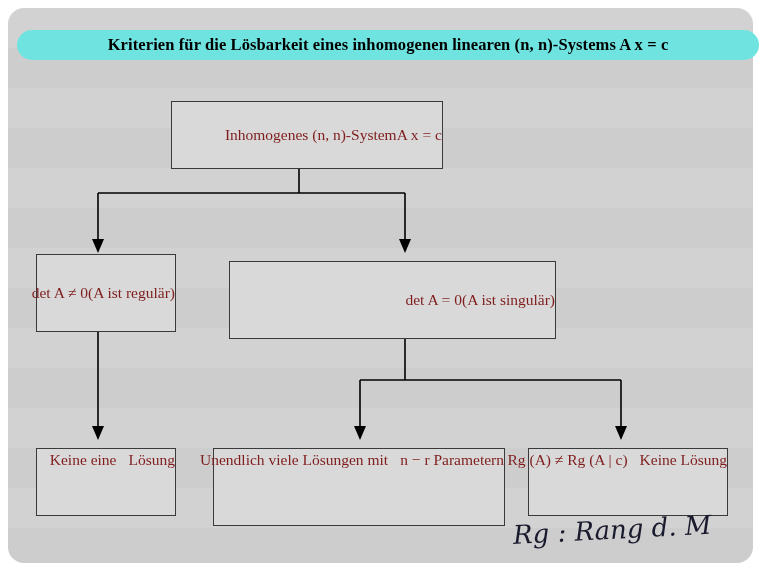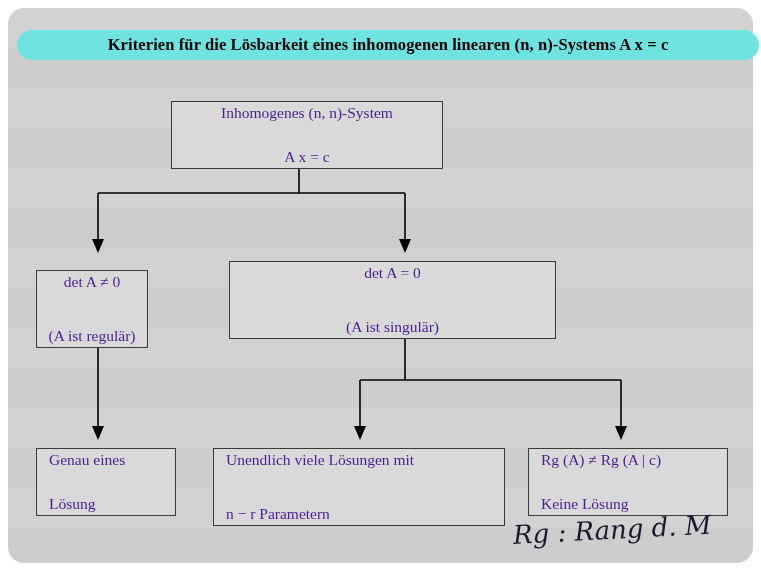--- a/index.html
+++ b/index.html
@@ -63,40 +63,40 @@
     letter-spacing: 0.1px;
     white-space: nowrap;
   }
 
   .box {
     position: absolute;
     background: #d9d9d9;
     border: 1px solid #3a3a3a;
     box-sizing: border-box;
     display: flex;
-    flex-direction: column;
+    flex-direction: row;
     align-items: center;
-    justify-content: space-between;
-    color: #4c1d95;
+    justify-content: flex-end;
+    color: #7f1d1d;
   }
   .box.left-align {
     align-items: flex-start;
   }
   .box .line {
     font-size: 15.5px;
     line-height: 1.45;
     white-space: nowrap;
   }
   .box.left-align .line {
     padding-left: 12px;
   }
 
   
   #box-root   { left: 163px; top: 93px;  width: 272px; height: 68px; }
-  #box-reg    { left: 28px;  top: 262px; width: 112px; height: 78px; }
+  #box-reg    { left: 28px;  top: 246px; width: 140px; height: 78px; }
   #box-sing   { left: 221px; top: 253px; width: 327px; height: 78px; }
   #box-unique { left: 28px;  top: 440px; width: 140px; height: 68px; }
   #box-inf    { left: 205px; top: 440px; width: 292px; height: 78px; }
   #box-none   { left: 520px; top: 440px; width: 200px; height: 68px; }
 
   svg.connectors {
     position: absolute;
     left: 0;
     top: 0;
     width: 745px;
@@ -164,21 +164,21 @@
       <div class="line">det A  ≠  0</div>
       <div class="line">(A  ist regulär)</div>
     </div>
 
     <div class="box" id="box-sing">
       <div class="line">det A  =  0</div>
       <div class="line">(A  ist singulär)</div>
     </div>
 
     <div class="box left-align" id="box-unique">
-      <div class="line">Genau eines</div>
+      <div class="line">Keine eine</div>
       <div class="line">Lösung</div>
     </div>
 
     <div class="box left-align" id="box-inf">
       <div class="line">Unendlich viele Lösungen mit</div>
       <div class="line">n − r  Parametern</div>
     </div>
 
     <div class="box left-align" id="box-none">
       <div class="line">Rg (A)  ≠  Rg (A | c)</div>

